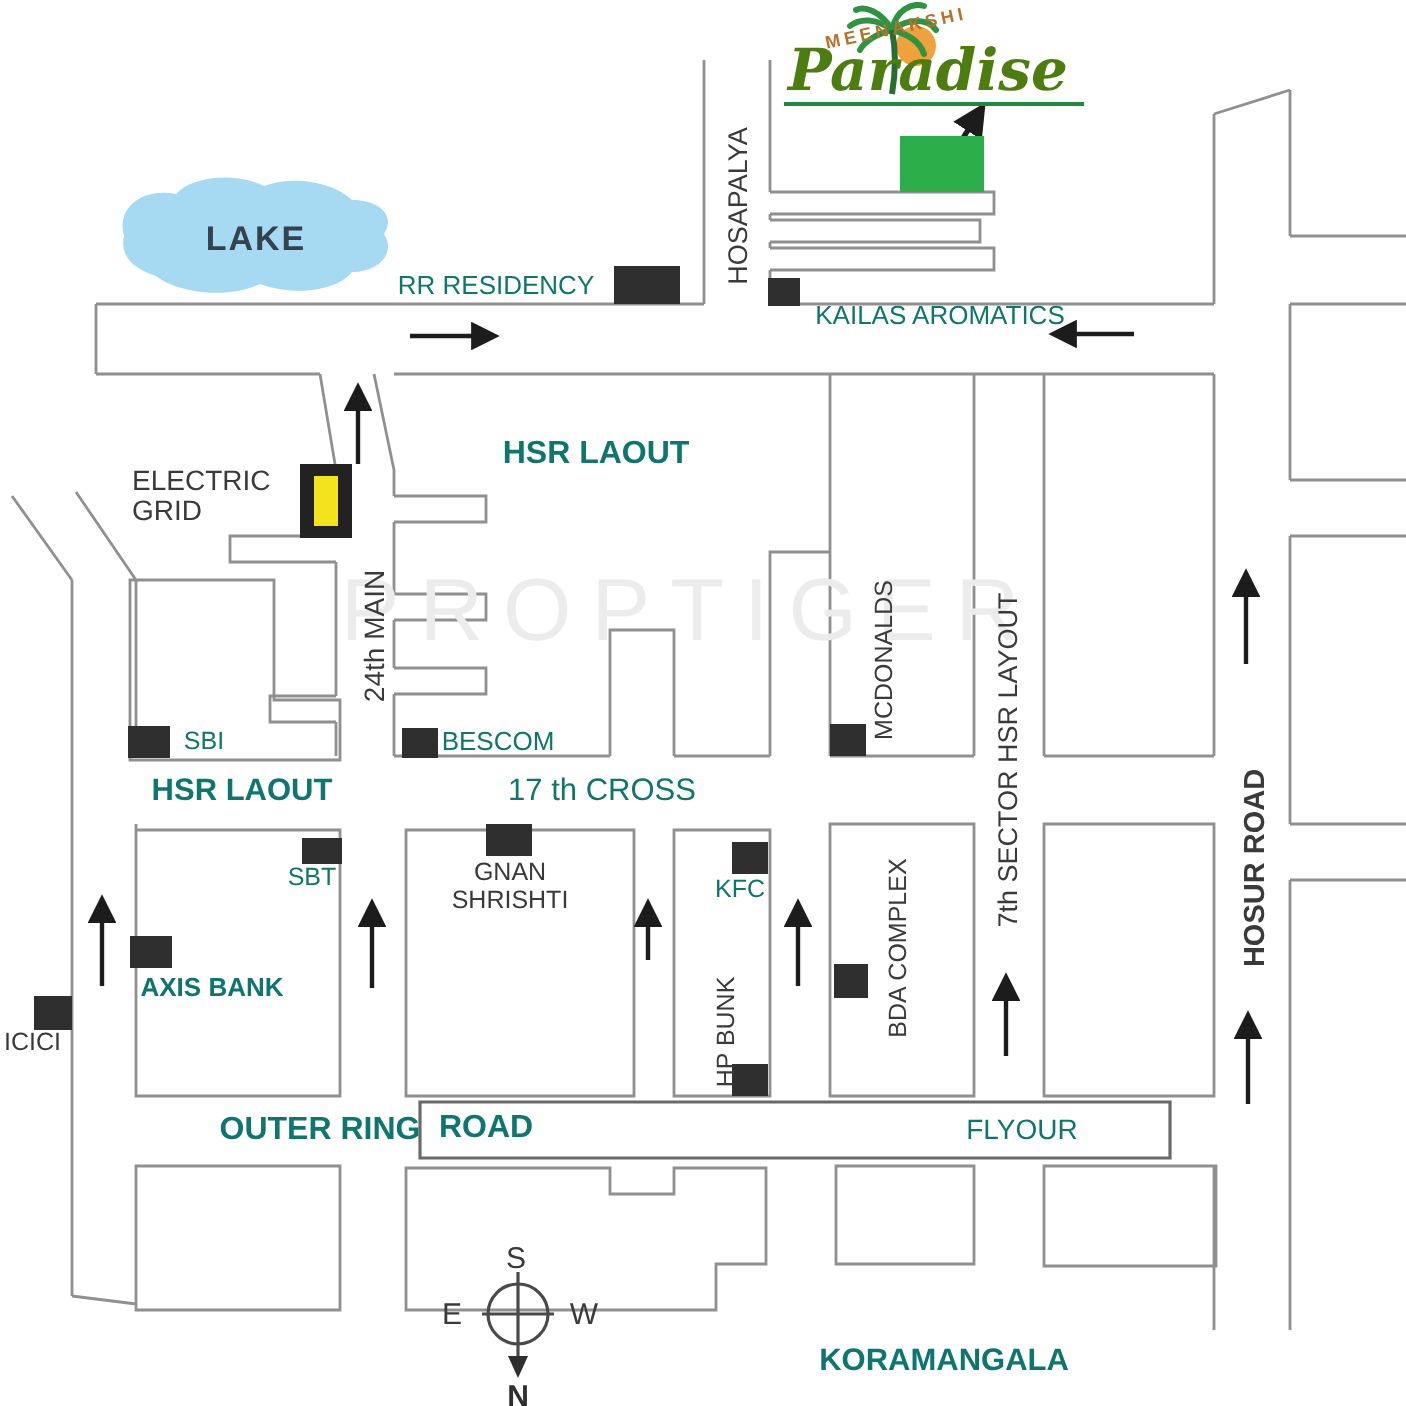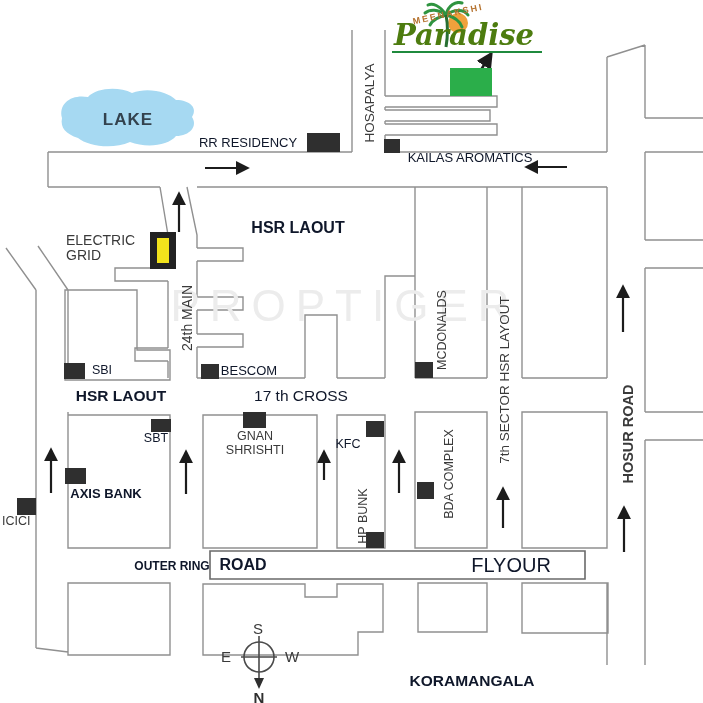--- a/index.html
+++ b/index.html
@@ -2,21 +2,21 @@
 <html><head>
 <meta charset="utf-8">
 <style>
   html,body{margin:0;padding:0;background:#fff;}
   #stage{
     position:relative;width:703px;height:703px;background:#ffffff;overflow:hidden;
     font-family:"Liberation Sans",sans-serif;color:#3a3a3a;
   }
   svg{position:absolute;left:0;top:0;}
   .lbl{position:absolute;transform:translate(-50%,-50%);white-space:nowrap;
-       font-size:13px;color:#0f172a;line-height:1.05;}
+       font-size:13px;color:#0f766e;line-height:1.05;}
   .lbl-rot{position:absolute;transform:translate(-50%,-50%) rotate(-90deg);
        white-space:nowrap;font-size:13px;color:#3a3a3a;}
   .lbl-box{position:absolute;font-size:14px;color:#3a3a3a;line-height:1.08;}
   .bold{font-weight:bold;}
   .m{position:absolute;background:#2f2f2f;}
   .watermark{position:absolute;transform:translate(-50%,-50%);
        font-size:44px;font-weight:400;letter-spacing:10px;color:#ececec;white-space:nowrap;}
   .lake-lbl{font-weight:bold;font-size:17px;color:#33424e;letter-spacing:1px;}
   .logo{position:absolute;}
   .brand-top{position:absolute;left:24px;top:9px;transform:rotate(-12deg);
@@ -136,23 +136,23 @@
   <div class="lbl lake-lbl" style="left:128px;top:120px;">LAKE</div>
   <div class="lbl bold" style="left:298px;top:228px;font-size:16px;">HSR LAOUT</div>
   <div class="lbl bold" style="left:121px;top:396px;font-size:15.5px;">HSR LAOUT</div>
   <div class="lbl bold" style="left:472px;top:681px;font-size:15.5px;">KORAMANGALA</div>
 
   <div class="lbl-rot" style="left:369px;top:103px;font-size:13.5px;">HOSAPALYA</div>
   <div class="lbl-rot" style="left:187px;top:318px;font-size:14px;">24th MAIN</div>
   <div class="lbl" style="left:301px;top:396px;font-size:15.5px;text-align:center;">17 th CROSS</div>
   <div class="lbl-rot" style="left:504px;top:380px;font-size:13.5px;">7th SECTOR HSR LAYOUT</div>
   <div class="lbl-rot bold" style="left:628px;top:434px;font-size:14.5px;">HOSUR ROAD</div>
-  <div class="lbl bold" style="left:160px;top:566px;font-size:12px;margin-left:12px;">OUTER RING</div>
+  <div class="lbl bold" style="left:160px;top:566px;font-size:16px;">OUTER RING</div>
   <div class="lbl bold" style="left:243px;top:565px;font-size:16px;">ROAD</div>
-  <div class="lbl" style="left:511px;top:565px;font-size:20px;">FLYOUR</div>
+  <div class="lbl" style="left:511px;top:565px;font-size:14px;">FLYOUR</div>
 
   <div class="m" style="left:307px;top:133px;width:33px;height:19px;"></div>
   <div class="m" style="left:384px;top:139px;width:16px;height:14px;"></div>
   <div class="m" style="left:64px;top:363px;width:21px;height:16px;"></div>
   <div class="m" style="left:201px;top:364px;width:18px;height:15px;"></div>
   <div class="m" style="left:415px;top:362px;width:18px;height:16px;"></div>
   <div class="m" style="left:151px;top:419px;width:20px;height:13px;"></div>
   <div class="m" style="left:243px;top:412px;width:23px;height:16px;"></div>
   <div class="m" style="left:366px;top:421px;width:18px;height:16px;"></div>
   <div class="m" style="left:65px;top:468px;width:21px;height:16px;"></div>
@@ -164,19 +164,19 @@
     </div>
 
   <div class="lbl" style="left:248px;top:143px;">RR RESIDENCY</div>
   <div class="lbl" style="left:470px;top:158px;">KAILAS AROMATICS</div>
   <div class="lbl-box" style="left:66px;top:233px;width:80px;text-align:left;">ELECTRIC GRID</div>
   <div class="lbl" style="left:102px;top:371px;font-size:12.5px;">SBI</div>
   <div class="lbl" style="left:249px;top:371px;">BESCOM</div>
   <div class="lbl-rot" style="left:442px;top:330px;font-size:12.5px;">MCDONALDS</div>
   <div class="lbl" style="left:156px;top:439px;font-size:12.5px;">SBT</div>
   <div class="lbl-box" style="left:220px;top:430px;width:70px;text-align:center;font-size:12.5px;">GNAN SHRISHTI</div>
-  <div class="lbl" style="left:348px;top:445px;font-size:12.5px;">KFC</div>
+  <div class="lbl" style="left:370px;top:445px;font-size:12.5px;">KFC</div>
   <div class="lbl" style="left:106px;top:494px;font-weight:bold;">AXIS BANK</div>
   <div class="lbl-box" style="left:2px;top:515px;font-size:12.5px;">ICICI</div>
   <div class="lbl-rot" style="left:363px;top:516px;font-size:12.5px;">HP BUNK</div>
   <div class="lbl-rot" style="left:449px;top:474px;font-size:12.5px;">BDA COMPLEX</div>
 
 </div>
 
 </body></html>

